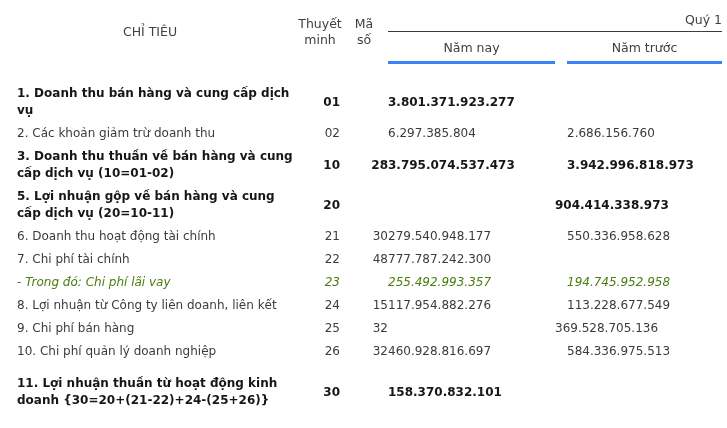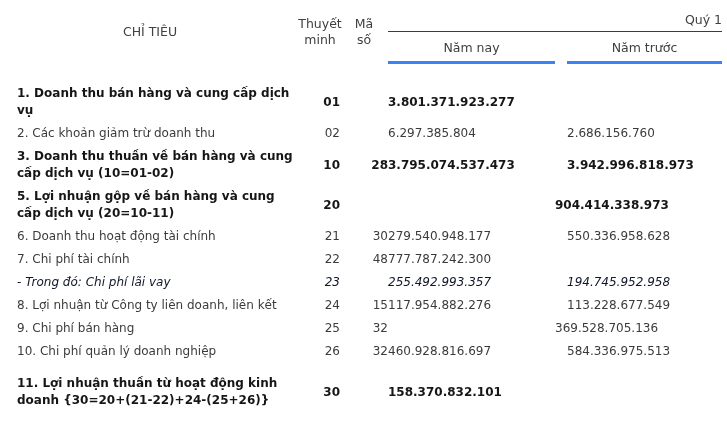--- a/index.html
+++ b/index.html
@@ -54,21 +54,21 @@
     padding: 3px 0;
     line-height: 17px;
   }
   .c-label { padding-left: 17px; padding-right: 4px; }
   .c-code, .c-note { text-align: right; }
   .num { text-align: left; }
   .c-current { padding-right: 4px; }
   .c-prior  { padding-right: 5px; }
   .row.bold { font-weight: bold; color: #161616; }
   .row.normal { color: #3b3b3b; }
-  .row.italic { font-style: italic; color: #0f172a; }
+  .row.italic { font-style: italic; color: #4d7c0f; }
   .row.gap-before { margin-top: 9px; }
 </style>
 </head>
 <body>
 
 <div class="page">
 
   <div class="thead">
     <div class="h-cell">
       <span>CHỈ TIÊU</span>

